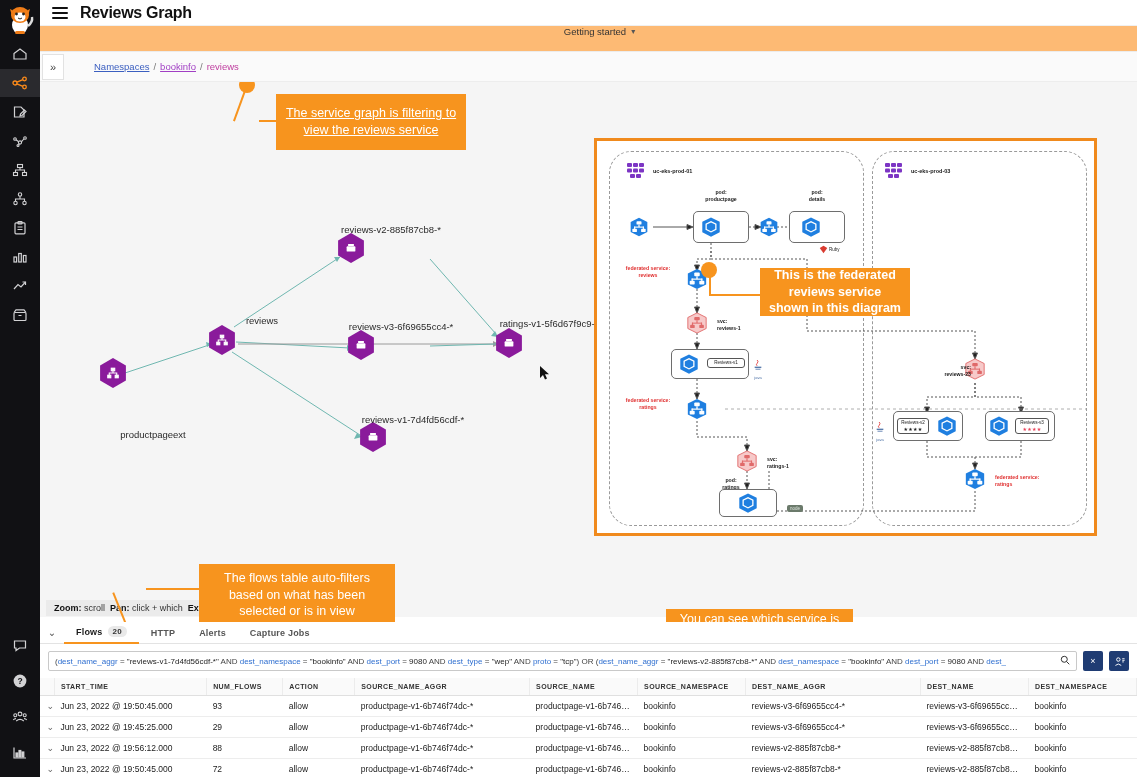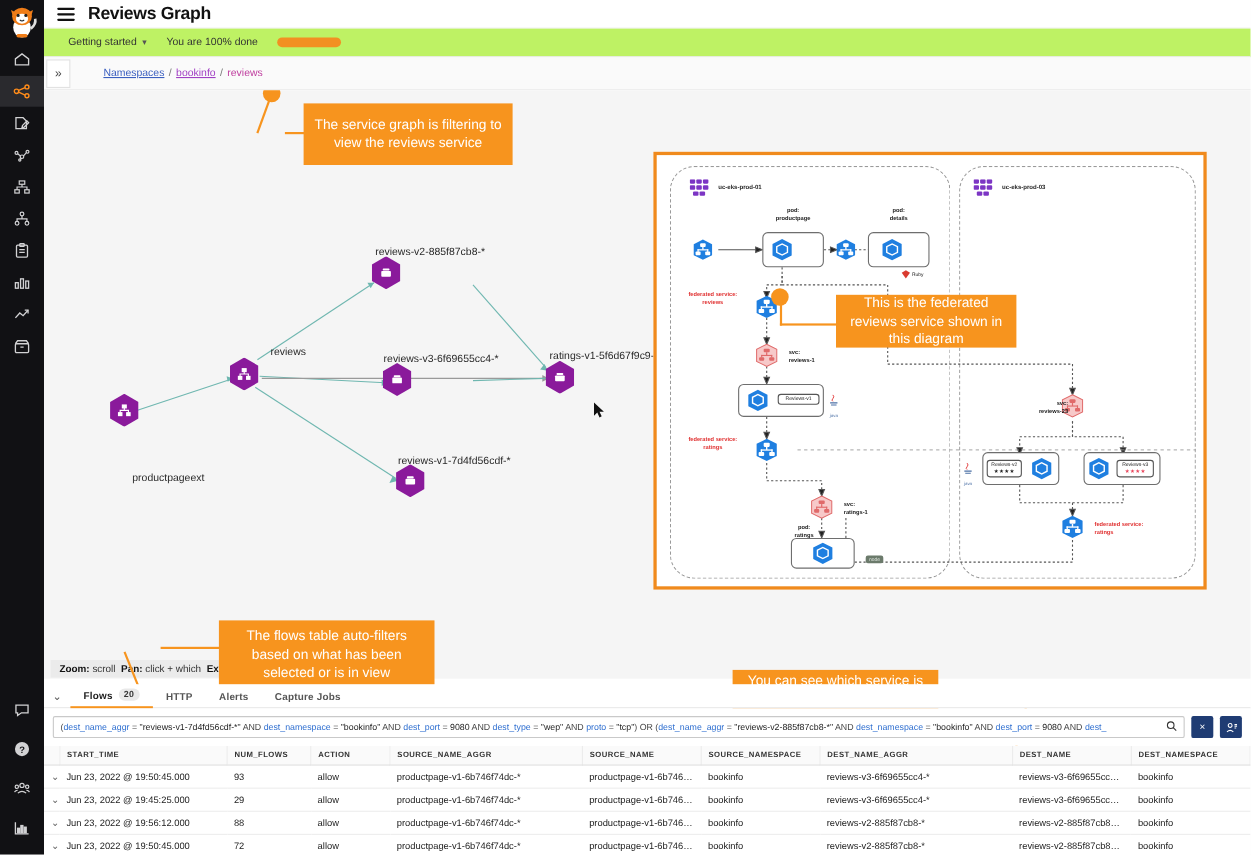--- a/index.html
+++ b/index.html
@@ -31,22 +31,22 @@
     background: #ffffff; display: flex; align-items: center; gap: 12px;
     padding-left: 12px; border-bottom: 1px solid #f0f0f0;
   }
   .hamburger { width: 16px; height: 12px; display:flex; flex-direction:column; justify-content:space-between; cursor:pointer; }
   .hamburger span { display:block; height: 2px; background:#111; border-radius:1px; }
   .page-title { font-size: 16px; font-weight: 700; letter-spacing: -0.3px; color: #111; }
 
   
   .gs-bar {
     position: absolute; left: 40px; top: 26px; width: 1097px; height: 26px;
-    background: #bef264; border-bottom: 1px solid #ececec;
-    display: flex; align-items: center; padding-left: 22px; gap: 18px;
+    background: #fdba74; border-bottom: 1px solid #ececec;
+    display: flex; align-items: center; padding-left: 22px; gap: 18px; flex-direction: column;
   }
   .gs-label { font-size: 9.5px; color: #333; display:flex; align-items:center; gap:5px; cursor:pointer; }
   .chev { font-size: 8px; color:#555; }
   .gs-done { font-size: 9.5px; color: #333; }
   .gs-progress { width: 58px; height: 9px; border-radius: 5px; background: #f29022; }
 
   
   .bc-bar {
     position: absolute; left: 40px; top: 52px; width: 1097px; height: 30px;
     background: #fafafa; border-bottom: 1px solid #ededed; display: flex; align-items: center;
@@ -676,26 +676,26 @@
             <rect x="16.6" y="11.5" width="1.3" height="3"></rect>
           </g>
       </svg>
       <div class="redlabel" style="left:398px;top:333px;width:62px;text-align:left;">federated service:<br>ratings</div>
 
     </div>
 
     <div class="dot" style="left:199px;top:-5px;"></div>
     <div class="leader" style="left:206px;top:3px;width:2px;height:38px;transform:rotate(20deg);transform-origin:top left;"></div>
     <div class="leader" style="left:219px;top:38px;width:52px;height:2px;"></div>
-    <div class="callout" style="left:236px;top:12px;width:190px;height:56px;">The service graph is filtering to view the reviews service</div>
+    <div class="callout" style="left:236px;top:12px;width:190px;height:56px;text-decoration:underline;">The service graph is filtering to view the reviews service</div>
 
     <div class="dot" style="left:661px;top:180px;"></div>
     <div class="leader" style="left:669px;top:187px;width:2px;height:27px;"></div>
     <div class="leader" style="left:669px;top:212px;width:52px;height:2px;"></div>
-    <div class="callout" style="left:720px;top:186px;width:164px;height:48px;">This is the federated reviews service shown in this diagram</div>
+    <div class="callout" style="left:720px;top:186px;width:150px;height:48px;font-weight:bold;">This is the federated reviews service shown in this diagram</div>
 
   </div>
 
   <div class="zoom-hints">
     <b>Zoom:</b>
     <span>scroll</span>
     &nbsp;<b>Pan:</b>
     <span>click + which</span>
     &nbsp;<b>Expand</b>
   </div>

